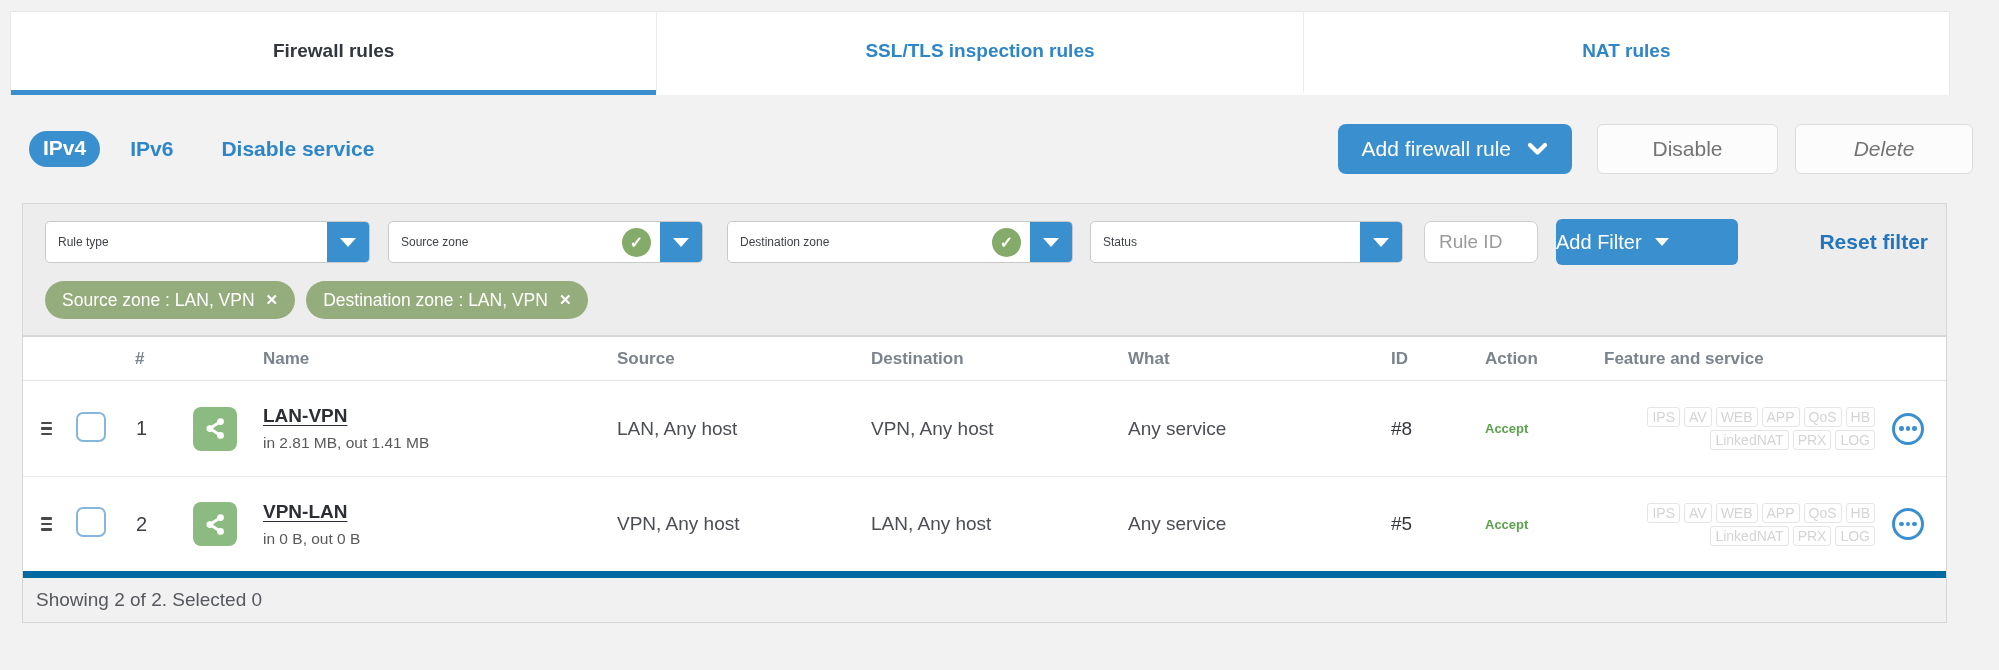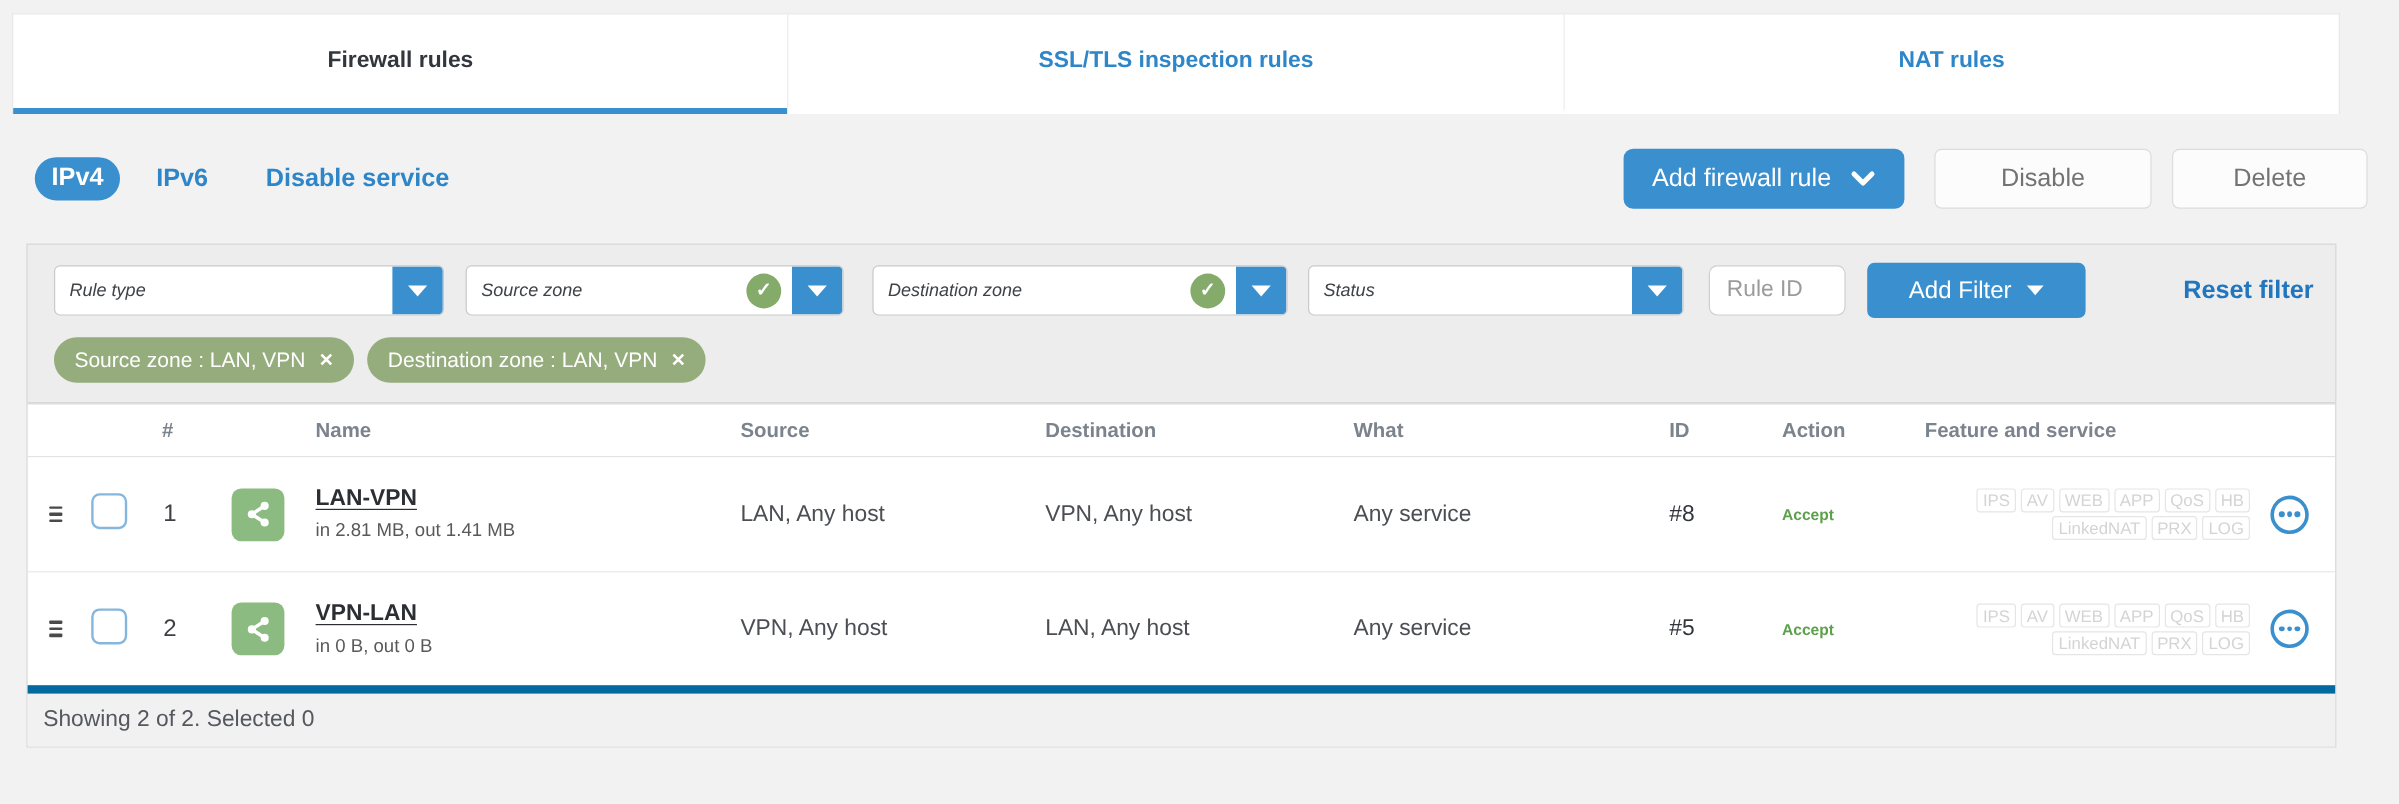--- a/index.html
+++ b/index.html
@@ -79,21 +79,21 @@
     background: #fcfcfc;
     border: 1px solid #dcdcdc;
     border-radius: 6px;
     height: 50px;
     color: #737373;
     font-size: 21px;
     font-family: inherit;
     cursor: pointer;
   }
   .btn-disable { width: 181px; margin-left: 25px; }
-  .btn-delete  { width: 163px; margin-left: 17px; }
+  .btn-delete  { width: 178px; margin-left: 17px; font-style: italic; }
 
   
   .filter-panel {
     margin: 0 52px 0 22px;
     background: #ededee;
     border: 1px solid #d8d8d8;
     padding: 15px 14px 16px 22px;
   }
   .filter-row { display: flex; align-items: center; }
   .dropdown {
@@ -103,21 +103,21 @@
     border-radius: 5px;
     display: flex;
     align-items: center;
     overflow: hidden;
     cursor: pointer;
   }
   .dd-ruletype { width: 325px; }
   .dd-srczone  { width: 315px; margin-left: 18px; }
   .dd-dstzone  { width: 346px; margin-left: 24px; }
   .dd-status   { width: 313px; margin-left: 17px; }
-  .dd-label { flex: 1; padding-left: 12px; font-size: 15px; color: #3f4348; font-style: italic; }
+  .dd-label { flex: 1; padding-left: 12px; font-size: 12px; color: #3f4348; }
   .dd-check {
     width: 29px; height: 29px;
     border-radius: 50%;
     background: #84ab69;
     color: #fff;
     display: flex; align-items: center; justify-content: center;
     font-size: 16px; font-weight: 700;
     margin-right: 9px;
     flex: none;
   }
@@ -145,21 +145,21 @@
     font-family: inherit;
     color: #3f4348;
   }
   .input-ruleid::placeholder { color: #9b9b9b; }
   .btn-addfilter {
     width: 182px; height: 46px;
     margin-left: 18px;
     background: #3a8fce;
     border: none; border-radius: 6px;
     color: #fff; font-size: 20px; font-family: inherit;
-    display: flex; align-items: center; justify-content: center; gap: 13px;
+    display: flex; align-items: center; gap: 13px;
     cursor: pointer;
   }
   .caret-sm {
     width: 0; height: 0;
     border-left: 7px solid transparent;
     border-right: 7px solid transparent;
     border-top: 8px solid #fff;
   }
   .reset-link {
     margin-left: auto;

